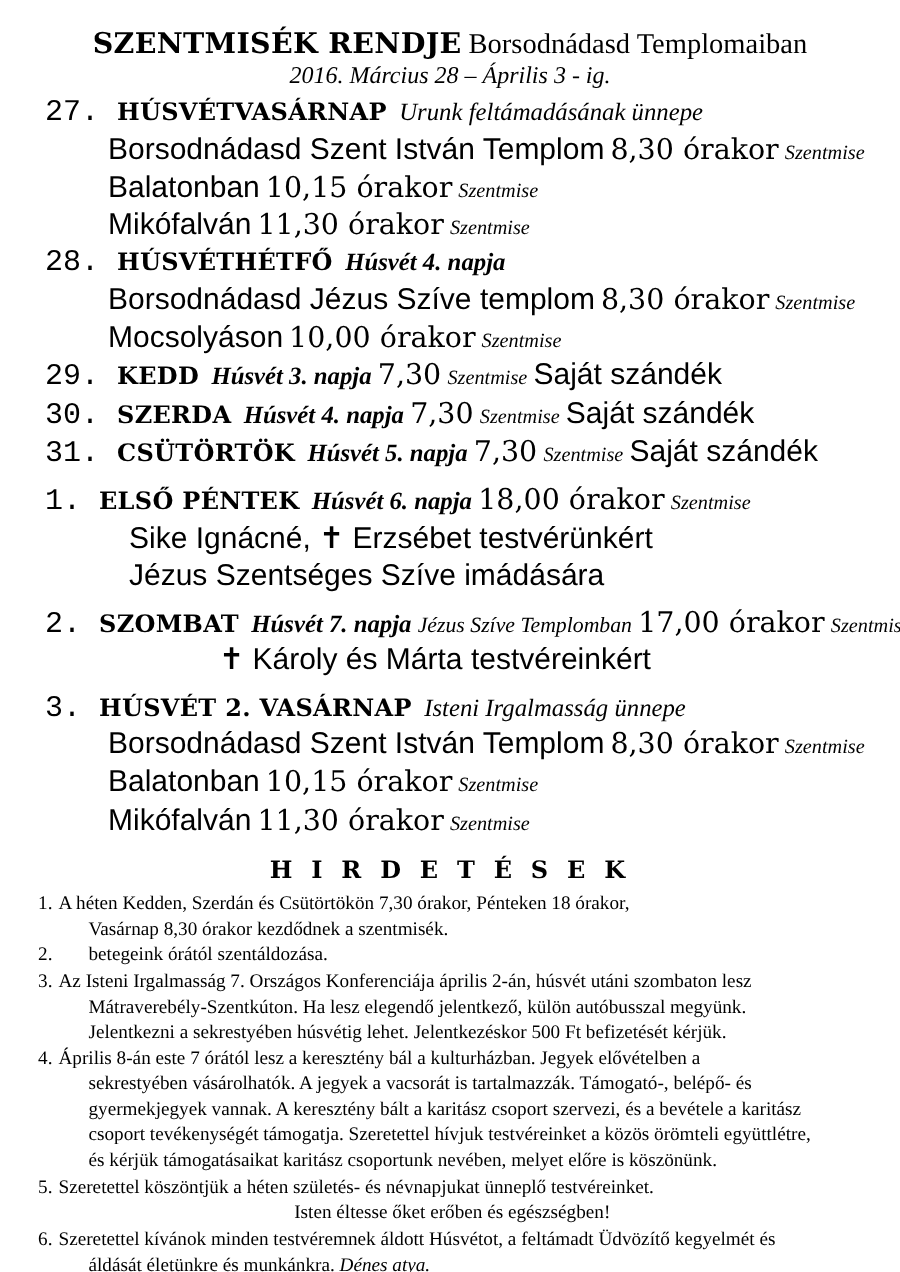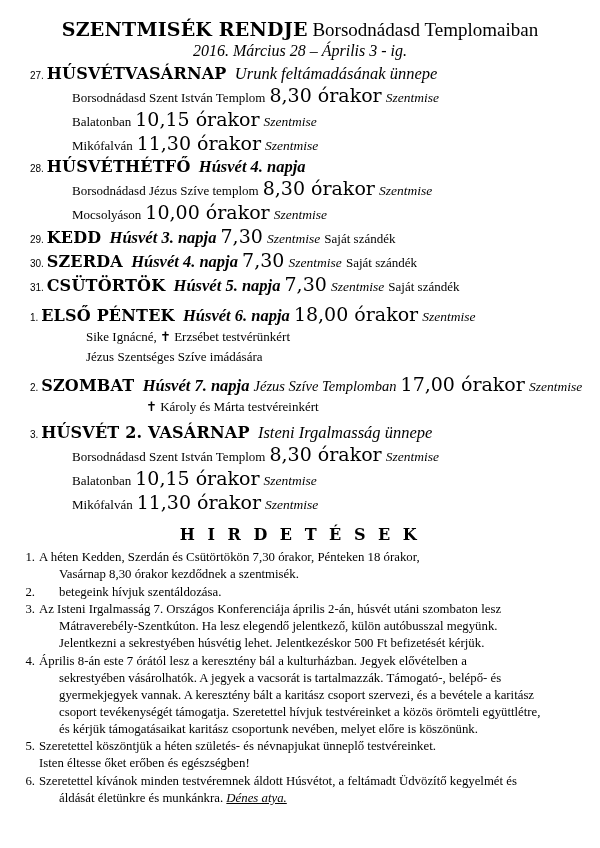--- a/index.html
+++ b/index.html
@@ -49,22 +49,22 @@
   .day {
     margin-bottom: 1px;
   }
   .day-head {
     font-size: 16.5px;
     white-space: nowrap;
     line-height: 1.18;
     padding-left: 16px;
   }
   .num {
-    font-family: Liberation Sans, sans-serif;
-    font-size: 10px;
+    font-family: Liberation Mono, monospace;
+    font-size: 20px;
   }
   .dayname {
     font-family: "DejaVu Serif", serif;
     font-weight: bold;
     font-size: 16px;
     letter-spacing: 0.2px;
   }
   .feast-it {
     font-family: "Liberation Serif", serif;
     font-style: italic;
@@ -79,22 +79,22 @@
   .time {
     font-family: "DejaVu Serif", serif;
     font-size: 19px;
   }
   .small-it {
     font-family: "Liberation Serif", serif;
     font-style: italic;
     font-size: 13.5px;
   }
   .plain {
-    font-family: Liberation Serif, serif;
-    font-size: 13px;
+    font-family: Liberation Sans, sans-serif;
+    font-size: 20px;
   }
   .mass-line {
     padding-left: 58px;
     line-height: 1.26;
     white-space: nowrap;
   }
   .mass-line.indent-more {
     padding-left: 72px;
   }
   .mass-line.center-ish {
@@ -134,20 +134,21 @@
   }
   .notice-text {
     flex: 1 1 auto;
   }
   .notice-text .sub {
     display: block;
     padding-left: 20px;
   }
   .notice-text .centerline {
     display: block;
+    text-align: center;
     padding-right: 18px;
   }
   .it { font-style: italic; text-decoration: underline; }
 </style>
 </head>
 <body>
 
 <div class="page">
 
   <div class="title-line">
@@ -194,21 +195,21 @@
     </div>
 
   <div class="notice-title">H I R D E T É S E K</div>
   <div class="notice-list" id="notices-container">
       <div class="notice-item">
         <div class="notice-num">1.</div>
         <div class="notice-text"><span>A héten Kedden, Szerdán és Csütörtökön 7,30 órakor, Pénteken 18 órakor,</span><span class="sub">Vasárnap 8,30 órakor kezdődnek a szentmisék.</span></div>
       </div>
       <div class="notice-item">
         <div class="notice-num">2.</div>
-        <div class="notice-text"><span class="sub">betegeink hívjuk szentáldozása.</span></div>
+        <div class="notice-text"><span class="sub">betegeink órától szentáldozása.</span></div>
       </div>
       <div class="notice-item">
         <div class="notice-num">3.</div>
         <div class="notice-text"><span>Az Isteni Irgalmasság 7. Országos Konferenciája április 2-án, húsvét utáni szombaton lesz</span><span class="sub">Mátraverebély-Szentkúton. Ha lesz elegendő jelentkező, külön autóbusszal megyünk.</span><span class="sub">Jelentkezni a sekrestyében húsvétig lehet. Jelentkezéskor 500 Ft befizetését kérjük.</span></div>
       </div>
       <div class="notice-item">
         <div class="notice-num">4.</div>
         <div class="notice-text"><span>Április 8-án este 7 órától lesz a keresztény bál a kulturházban. Jegyek elővételben a</span><span class="sub">sekrestyében vásárolhatók. A jegyek a vacsorát is tartalmazzák. Támogató-, belépő- és</span><span class="sub">gyermekjegyek vannak. A keresztény bált a karitász csoport szervezi, és a bevétele a karitász</span><span class="sub">csoport tevékenységét támogatja. Szeretettel hívjuk testvéreinket a közös örömteli együttlétre,</span><span class="sub">és kérjük támogatásaikat karitász csoportunk nevében, melyet előre is köszönünk.</span></div>
       </div>
       <div class="notice-item">

